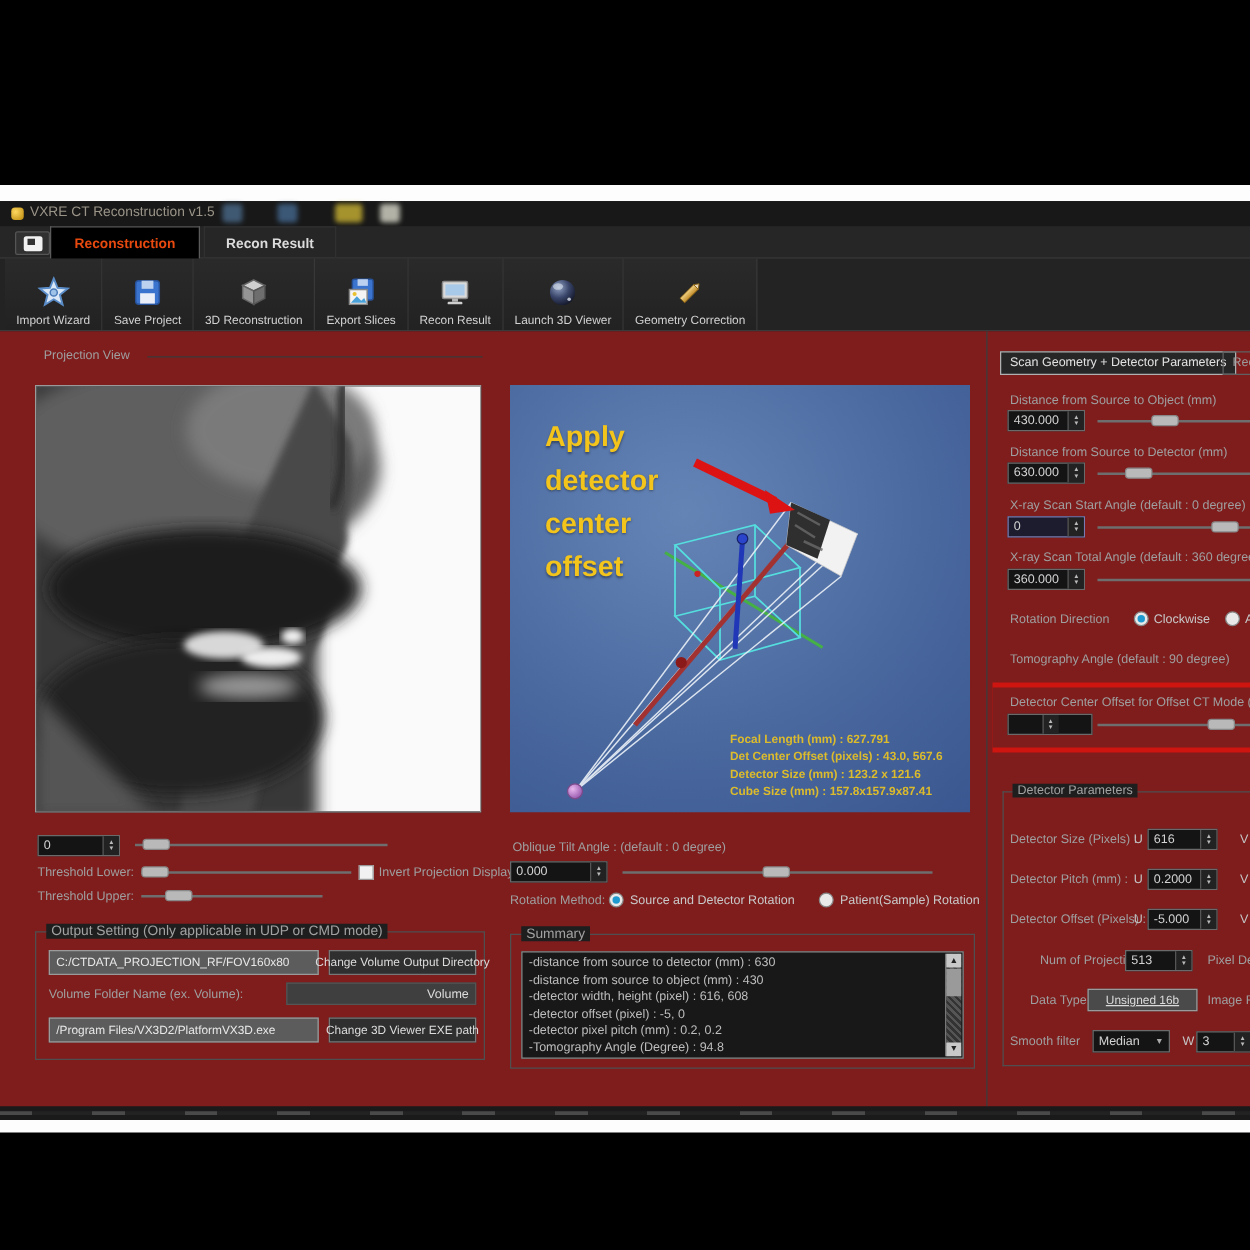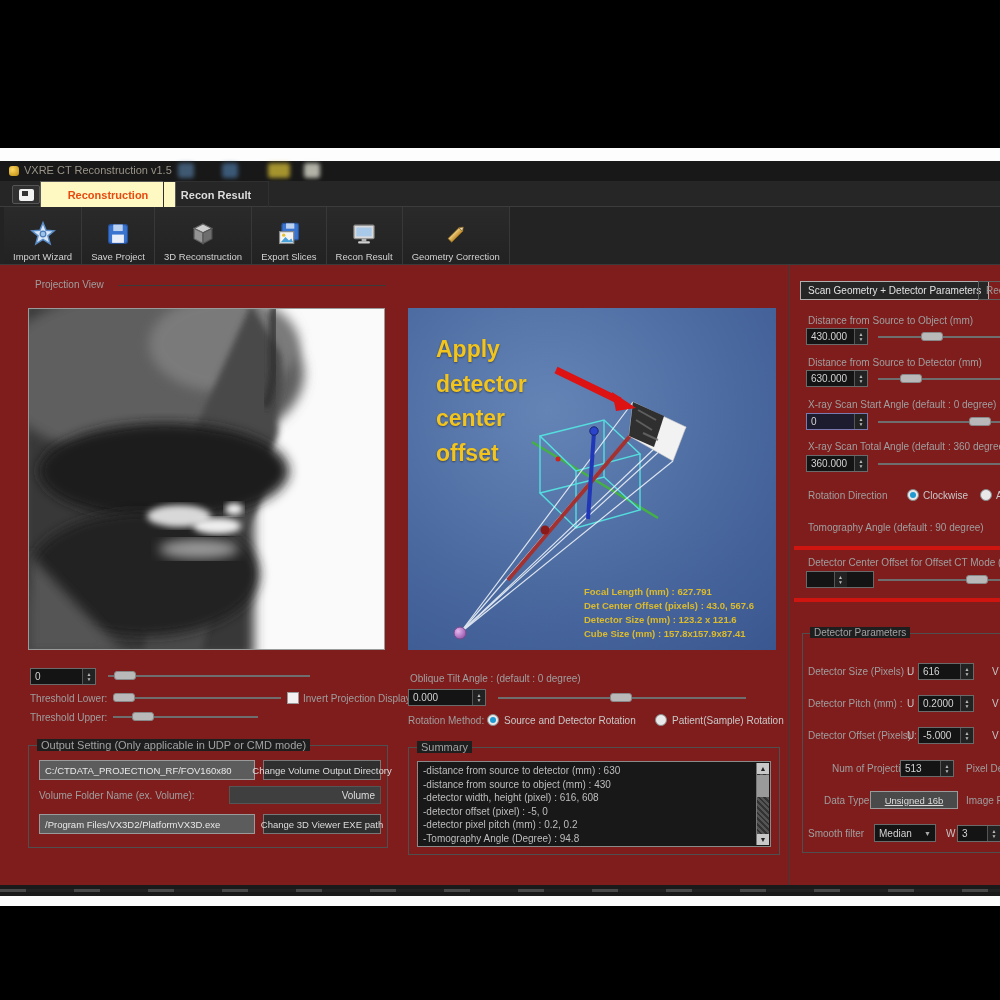--- a/index.html
+++ b/index.html
@@ -25,21 +25,21 @@
   
   #tabrow { left:0; top:20px; width:1000px; height:26px; background:#262626;
     border-bottom:1px solid #3c3c3c; }
   #appmenu-btn { left:12px; top:4px; width:28px; height:19px; background:#313131;
     border:1px solid #555; border-radius:2px; display:flex; align-items:center; justify-content:center; }
   #appmenu-glyph { width:15px; height:12px; background:#f2f2f2; border-radius:2px; position:relative; }
   #appmenu-glyph:after { content:""; position:absolute; left:3px; top:2px; width:6px; height:5px; background:#333; }
   #appmenu-caret { left:46px; top:12px; font-size:7px; color:#aaa; }
   .tab { top:0; height:26px; display:flex; align-items:center; justify-content:center;
     font-size:11px; font-weight:bold; }
-  #tab-reconstruction { left:40px; width:136px; background:#fef9c3;
+  #tab-reconstruction { left:40px; width:120px; background:#000000;
     border:1px solid #5a5a5a; border-bottom:none; color:#e8490f; }
   #tab-recon-result { left:163px; width:106px; color:#dcdcdc; border:1px solid #303030; border-bottom:none; }
 
   
   #toolbar { left:0; top:46px; width:1000px; height:58px; background:#232323;
     border-bottom:1px solid #3a3a3a; display:flex; align-items:stretch; padding-left:4px; }
   .tb-item { border-right:1px solid #383838; padding:3px 9px 2px; display:flex; flex-direction:column;
     align-items:center; justify-content:flex-end; gap:2px; background:linear-gradient(#2a2a2a,#222); }
   .tb-icon { width:30px; height:30px; display:flex; align-items:center; justify-content:center; }
   .tb-label { font-size:9.5px; color:#d2d2d2; white-space:nowrap; }
@@ -175,20 +175,37 @@
       <div class="tb-item">
         <span class="tb-icon">
           <svg width="26" height="26" viewBox="0 0 22 22">
               <rect x="2.5" y="3.5" width="17" height="11.5" rx="1" fill="#d9d9d9" stroke="#8a8a8a"></rect>
               <rect x="4.5" y="5.5" width="13" height="7.5" fill="#a9c9e9"></rect>
               <rect x="9" y="15" width="4" height="2.2" fill="#b5b5b5"></rect>
               <rect x="6" y="17.2" width="10" height="1.8" rx=".8" fill="#cfcfcf"></rect>
             </svg>
         </span>
         <span class="tb-label">Recon Result</span>
+      </div>
+      <div class="tb-item">
+        <span class="tb-icon">
+          <svg width="26" height="26" viewBox="0 0 22 22">
+              <defs>
+                <radialGradient id="sph" cx="35%" cy="30%" r="75%">
+                  <stop offset="0%" stop-color="#93a4c4"></stop>
+                  <stop offset="55%" stop-color="#39456a"></stop>
+                  <stop offset="100%" stop-color="#14182a"></stop>
+                </radialGradient>
+              </defs>
+              <circle cx="11" cy="11" r="8.5" fill="url(#sph)"></circle>
+              <ellipse cx="8" cy="7" rx="3.4" ry="2.2" fill="#e8ecf5" opacity=".55"></ellipse>
+              <circle cx="15.5" cy="15.5" r="1.2" fill="#dfe5f0" opacity=".8"></circle>
+            </svg>
+        </span>
+        <span class="tb-label">Launch 3D Viewer</span>
       </div>
       <div class="tb-item">
         <span class="tb-icon">
           <svg width="26" height="26" viewBox="0 0 22 22">
               <defs>
                 <linearGradient id="gold" x1="0" y1="0" x2="0" y2="1">
                   <stop offset="0%" stop-color="#f2d386"></stop>
                   <stop offset="100%" stop-color="#c08a28"></stop>
                 </linearGradient>
               </defs>

